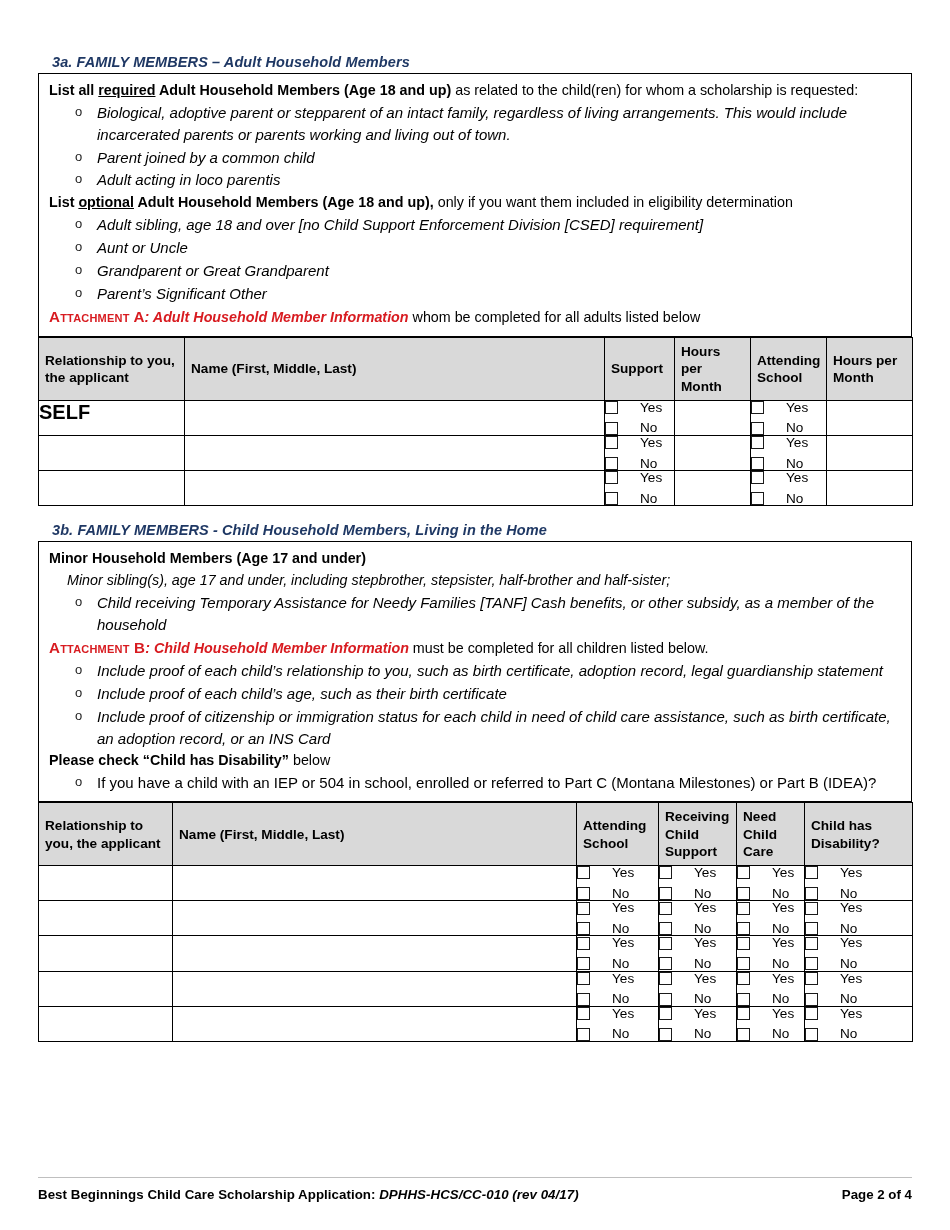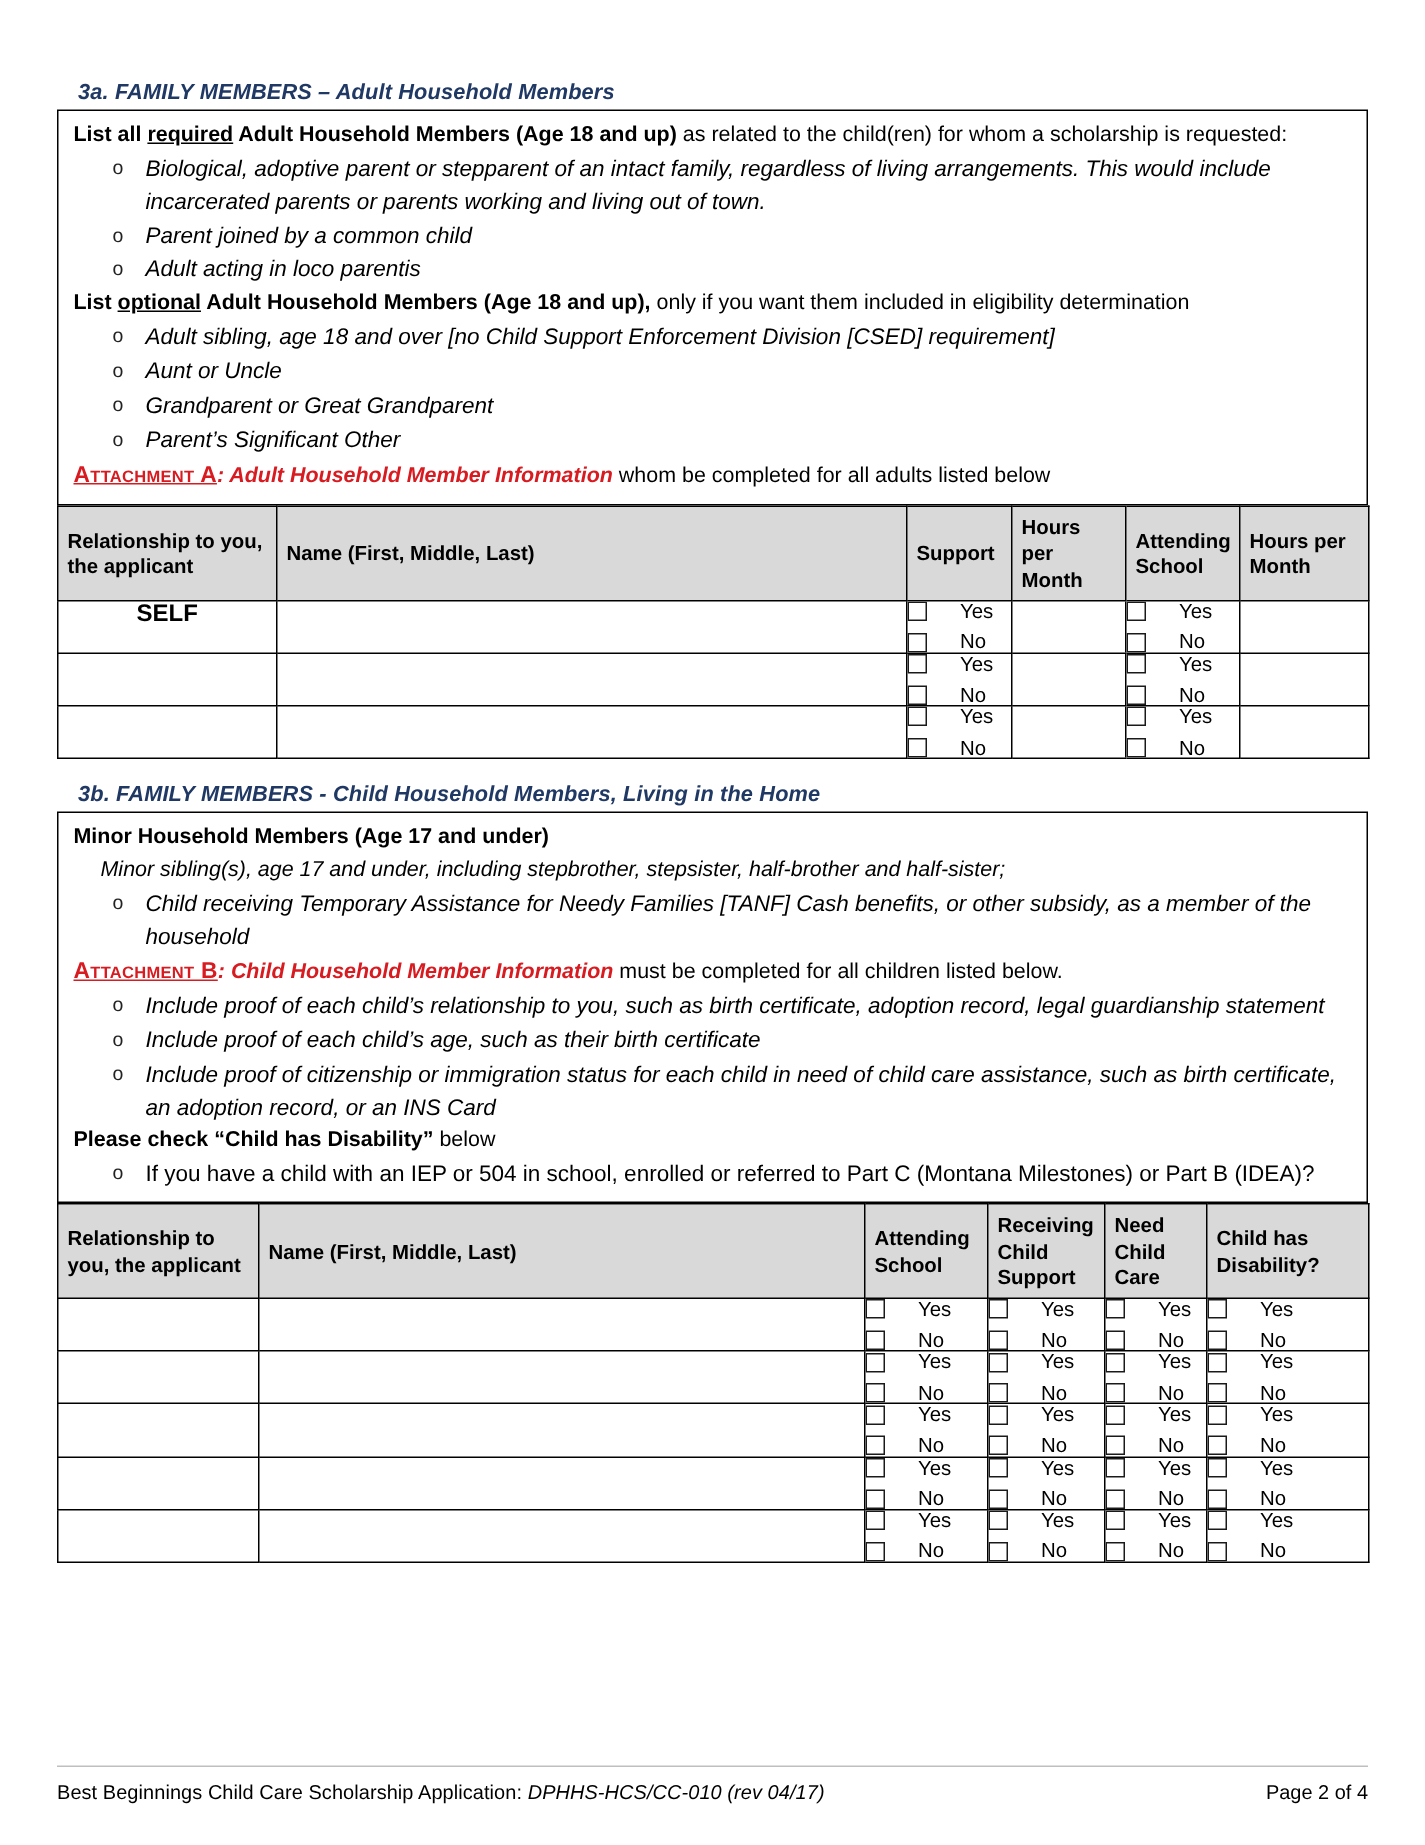--- a/index.html
+++ b/index.html
@@ -81,21 +81,20 @@
 
   
   .attach{
     font-size:14.3px;
     line-height:1.46;
     margin:0;
   }
   .attach .tag{
     color:#D81B20;
     font-weight:bold;
-    text-decoration:underline;
     font-variant:small-caps;
     font-size:15.2px;
     letter-spacing:.2px;
   }
   .attach .red{
     color:#D81B20;
     font-weight:bold;
     font-style:italic;
   }
 
@@ -119,23 +118,22 @@
     line-height:1.3;
     padding:5px 5px 4px 6px;
     vertical-align:middle;
   }
   table.grid thead th.dotted-l{border-left:1px dotted #9a9a9a;}
   table.grid thead th.dotted-r{border-right:1px dotted #9a9a9a;}
   table.grid td.dotted-l{border-left:1px dotted #9a9a9a;}
   table.grid td.dotted-r{border-right:1px dotted #9a9a9a;}
 
   td.cell-self{
-    text-align:center;
     font-weight:bold;
-    font-size:16px;
+    font-size:20px;
     vertical-align:middle;
   }
   td.blank{background:#fff;}
 
   
   td.cbcell{padding:6px 0 5px 10px;}
   .cbrow{
     display:flex;
     align-items:center;
     gap:22px;
@@ -160,20 +158,21 @@
   }
   .footer .rule{
     border-top:1px solid #BFBFBF;
     margin-bottom:9px;
   }
   .footer .frow{
     display:flex;
     justify-content:space-between;
     align-items:center;
     font-size:13.3px;
+    font-weight:bold;
   }
   .footer .fleft{letter-spacing:.05px;}
 </style>
 </head>
 <body>
 
 <div class="page">
 
   <div class="sec-head" id="sec3a-head">3a. FAMILY MEMBERS – Adult Household Members</div>
 

